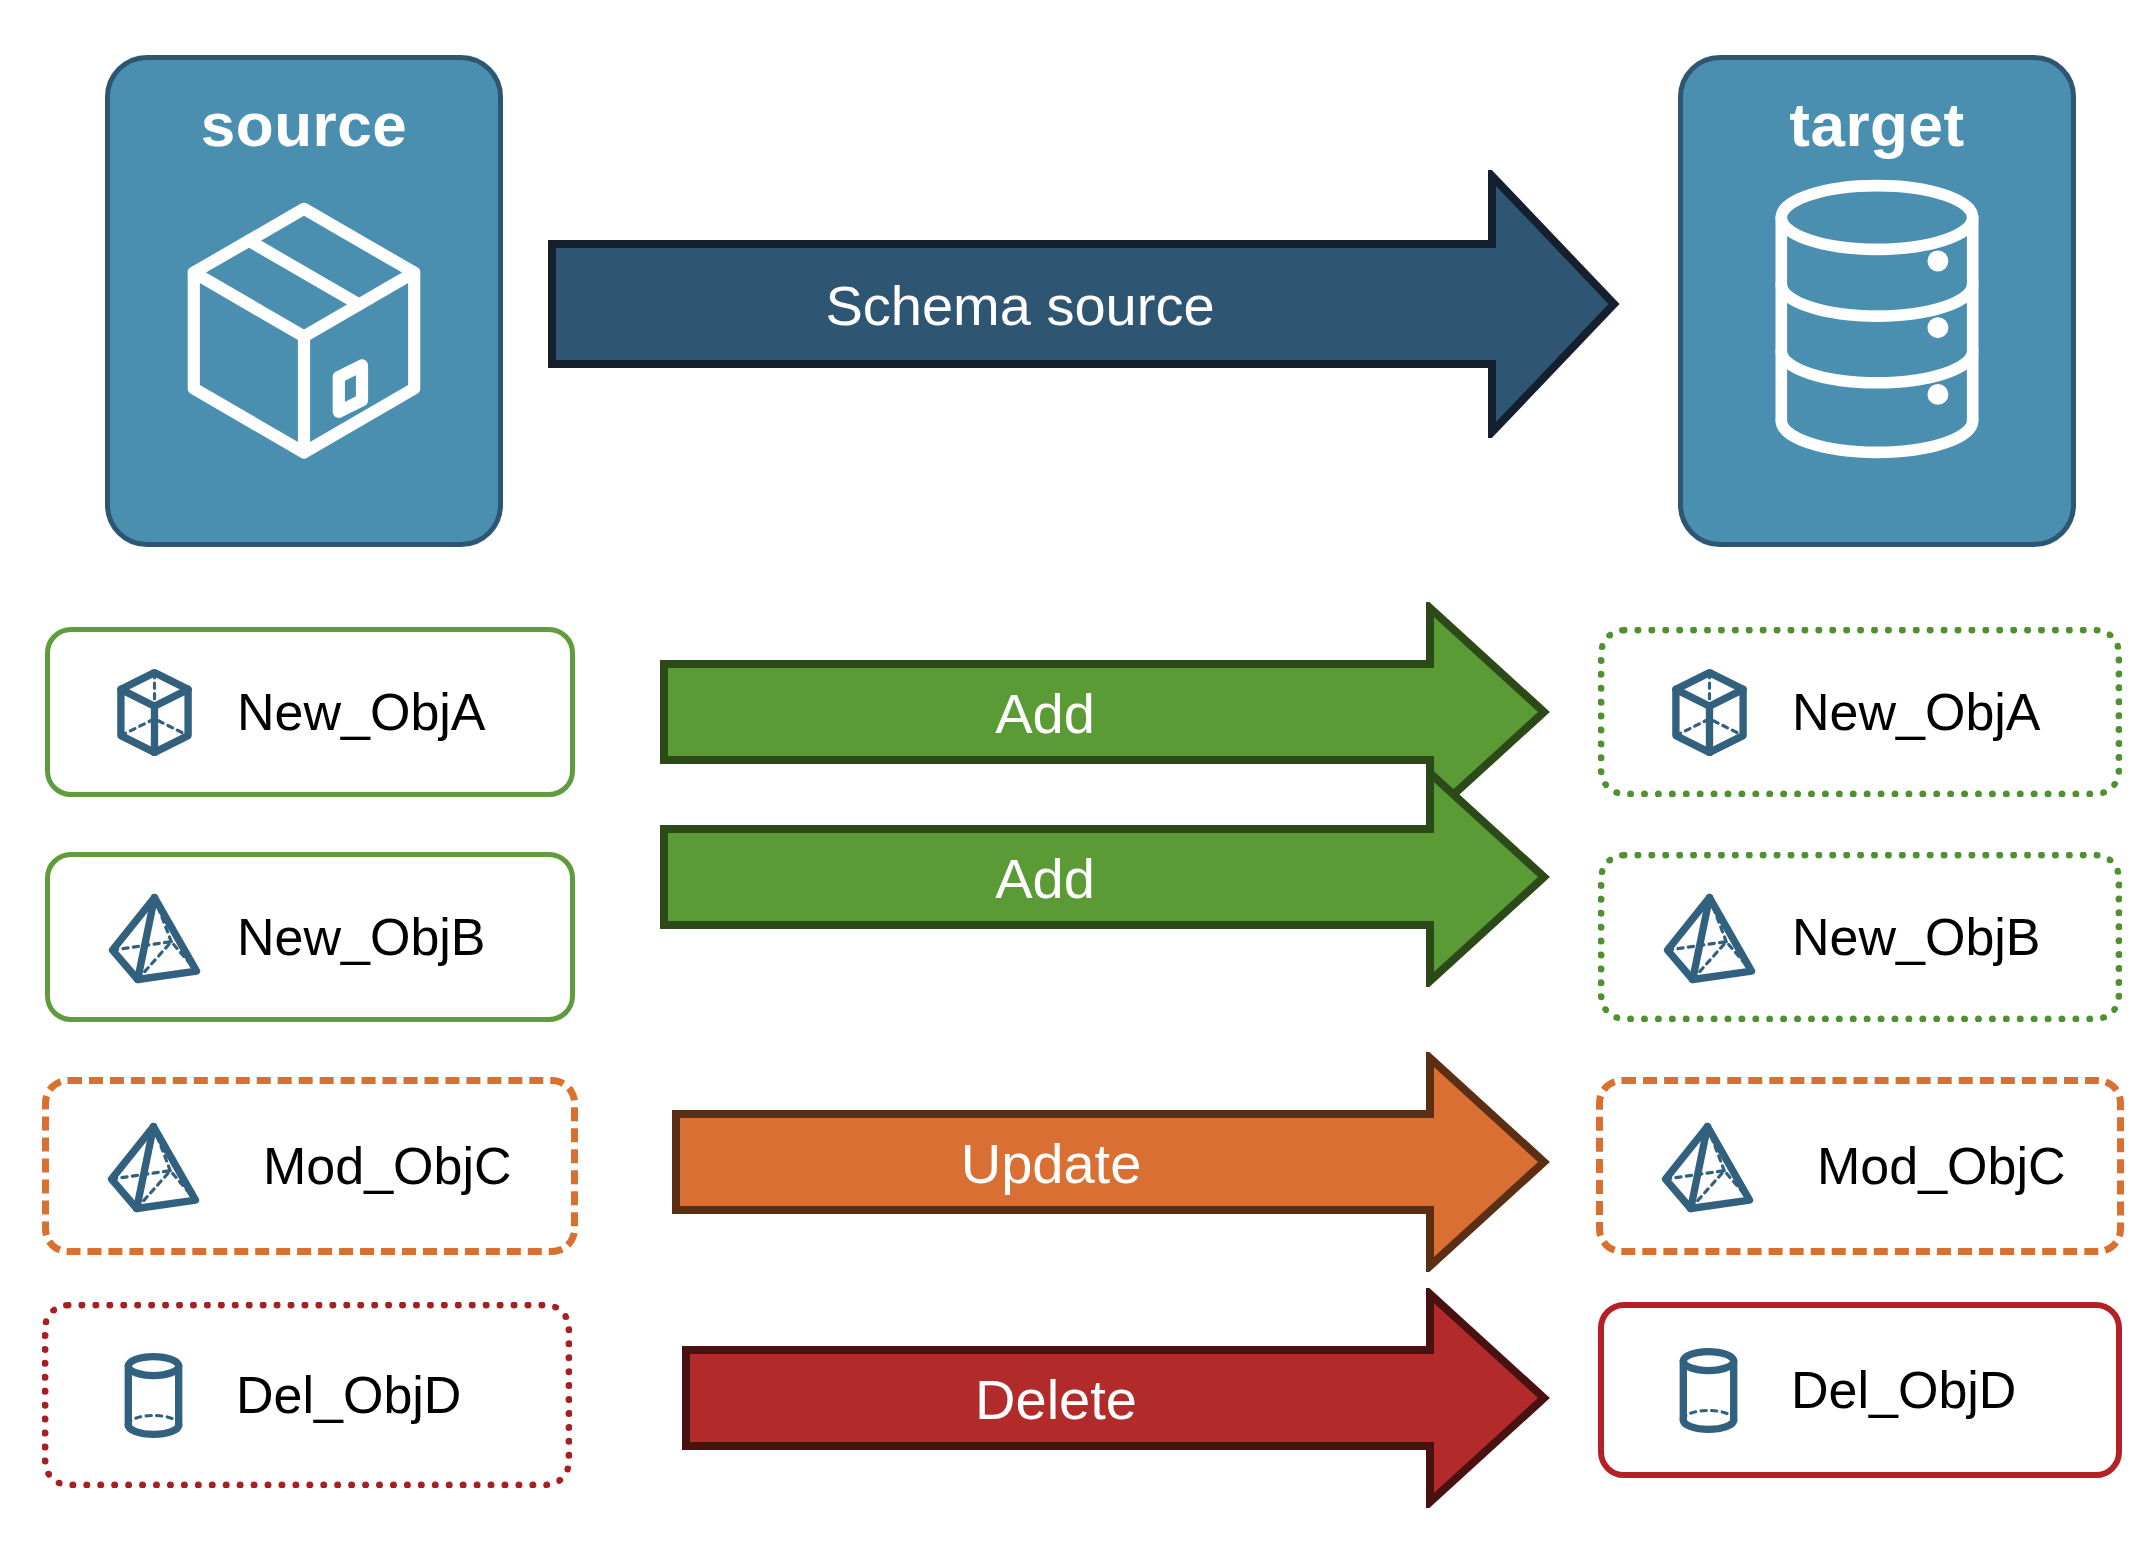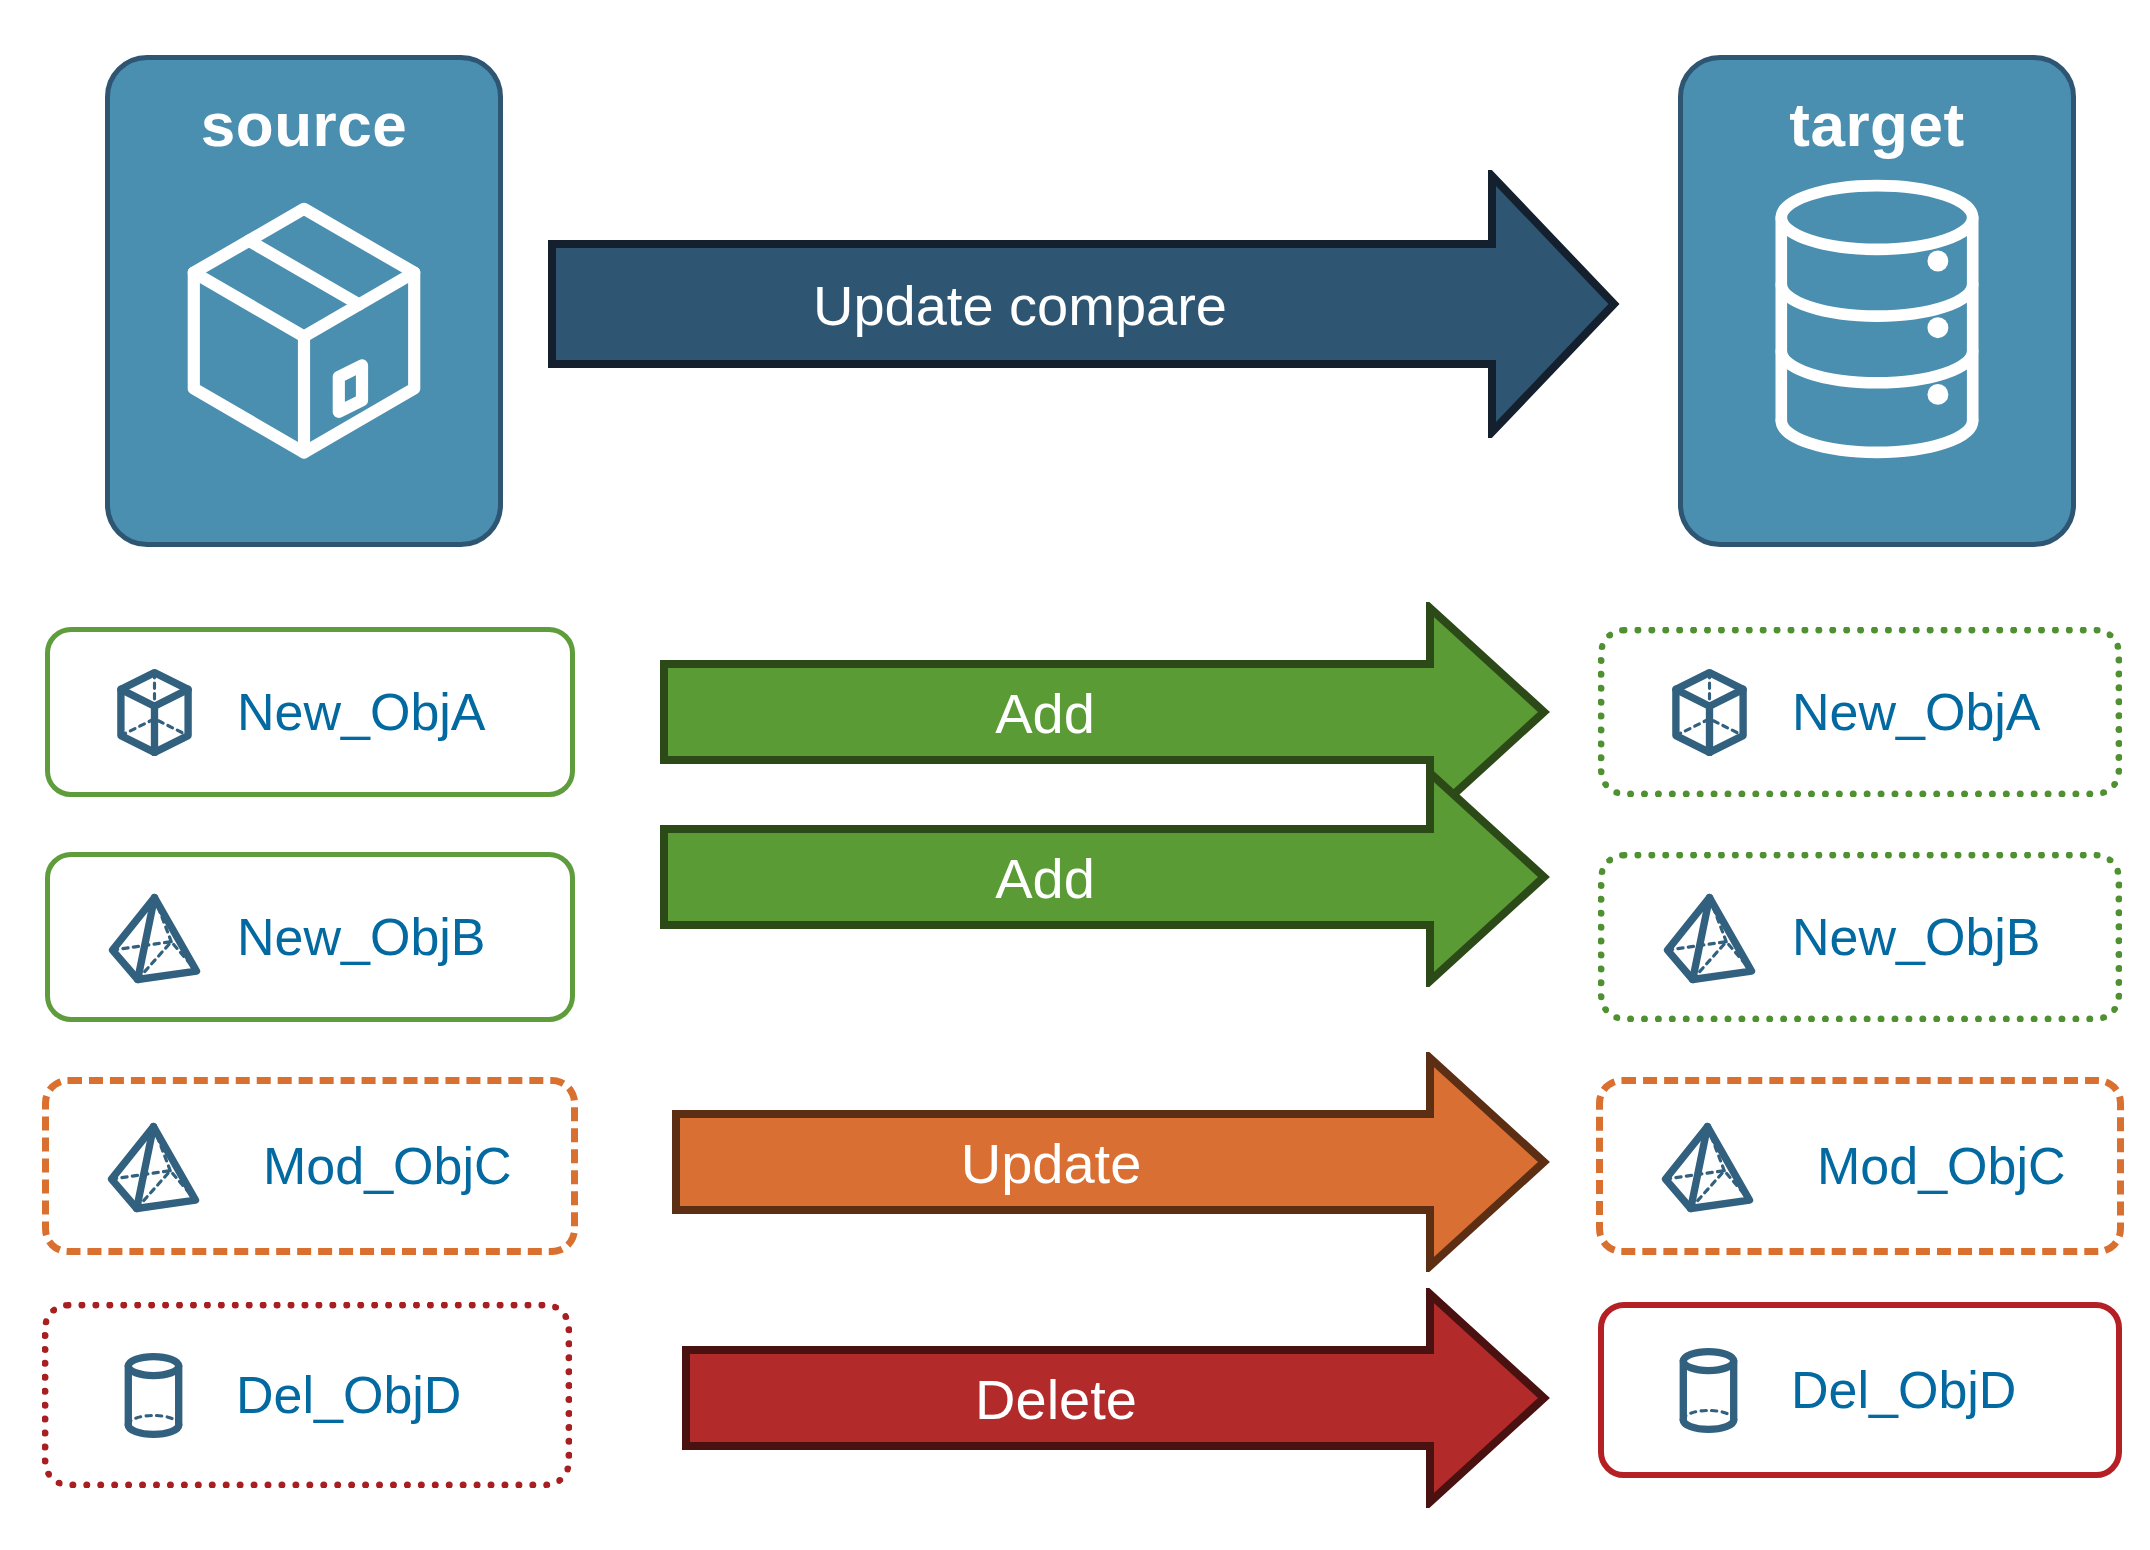--- a/index.html
+++ b/index.html
@@ -47,21 +47,21 @@
     width:105px;
     height:105px;
     flex:0 0 105px;
     margin-left:52px;
     display:flex;
     align-items:center;
     justify-content:center;
   }
   .objbox .obj-label{
     font-size:52px;
-    color:#0369a1;
+    color:#000000;
     margin-left:30px;
     white-space:nowrap;
     line-height:1;
     user-select:none;
   }
 
   
   .b-solid-green {border:5px solid #5e9c3c;}
   .b-dotted-green{border:7px dotted #4f9130;}
   .b-dashed-orange{border:7px dashed #d9702f;gap:27px;}
@@ -122,21 +122,21 @@
           <circle cx="64" cy="76" r="3.6"></circle>
         </g>
       </svg>
     </div>
   </div>
 
   <div class="big-arrow" style="left:548px;top:170px;width:1072px;height:268px;">
     <svg width="1072" height="268" viewBox="0 0 1072 268" preserveAspectRatio="none">
       <path d="M4 74 L944 74 L944 6 L1066 134 L944 262 L944 194 L4 194 Z" fill="#2e5572" stroke="#15202e" stroke-width="8" stroke-linejoin="miter"></path>
     </svg>
-    <div class="arrow-label" style="left:0;top:108px;width:944px;font-size:56px;">Update compare</div>
+    <div class="arrow-label" style="left:0;top:108px;width:944px;font-size:56px;">Schema source</div>
   </div>
 
   <div class="objbox b-solid-green" style="left:45px;top:627px;width:530px;height:170px;">
     <span class="obj-icon">
       <svg width="105" height="105" viewBox="0 0 100 100">
         <g fill="none" stroke="#32607f" stroke-width="7" stroke-linejoin="round" stroke-linecap="round">
           <path d="M18 28 L50 12 L82 28 L82 72 L50 88 L18 72 Z"></path>
           <path d="M18 28 L50 44 L82 28"></path>
           <path d="M50 44 L50 88"></path>
         </g>

